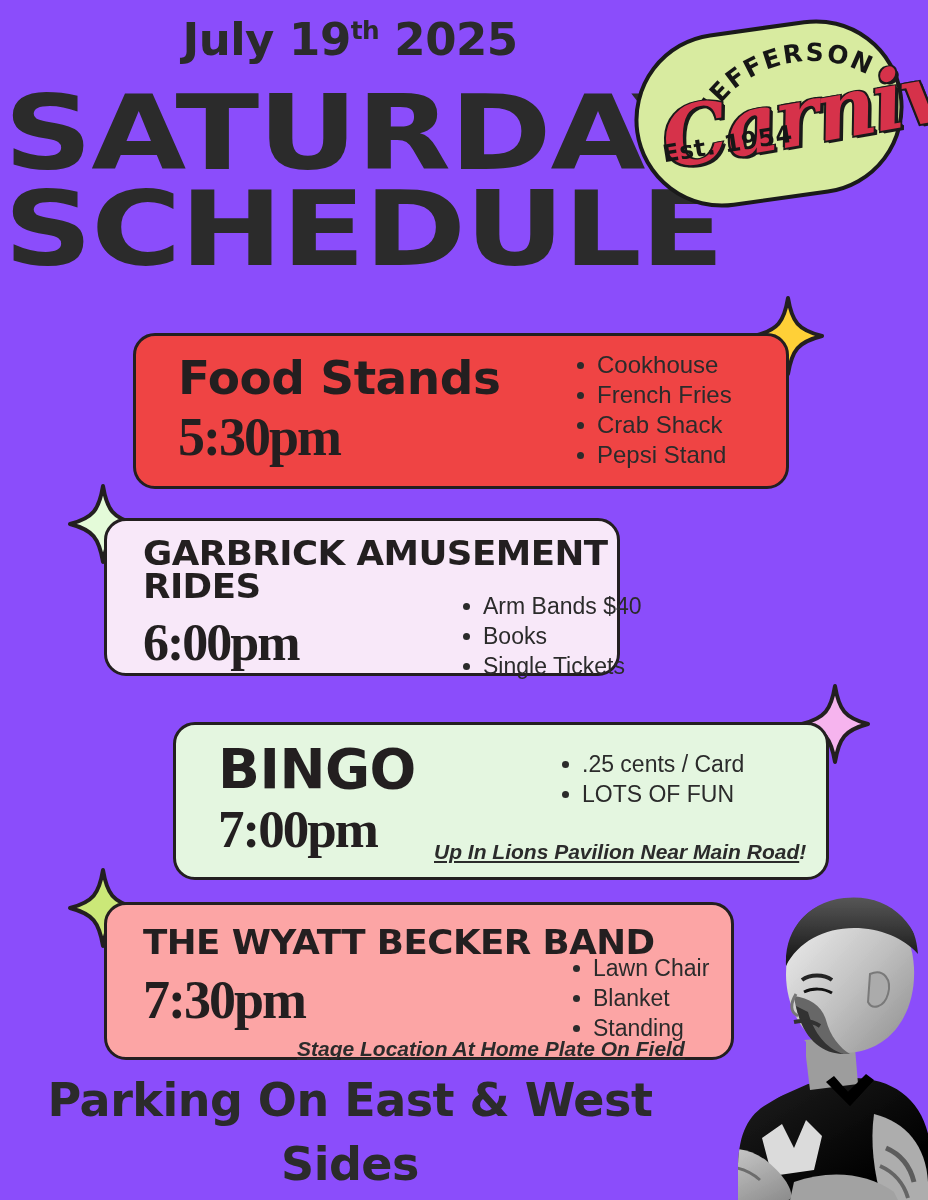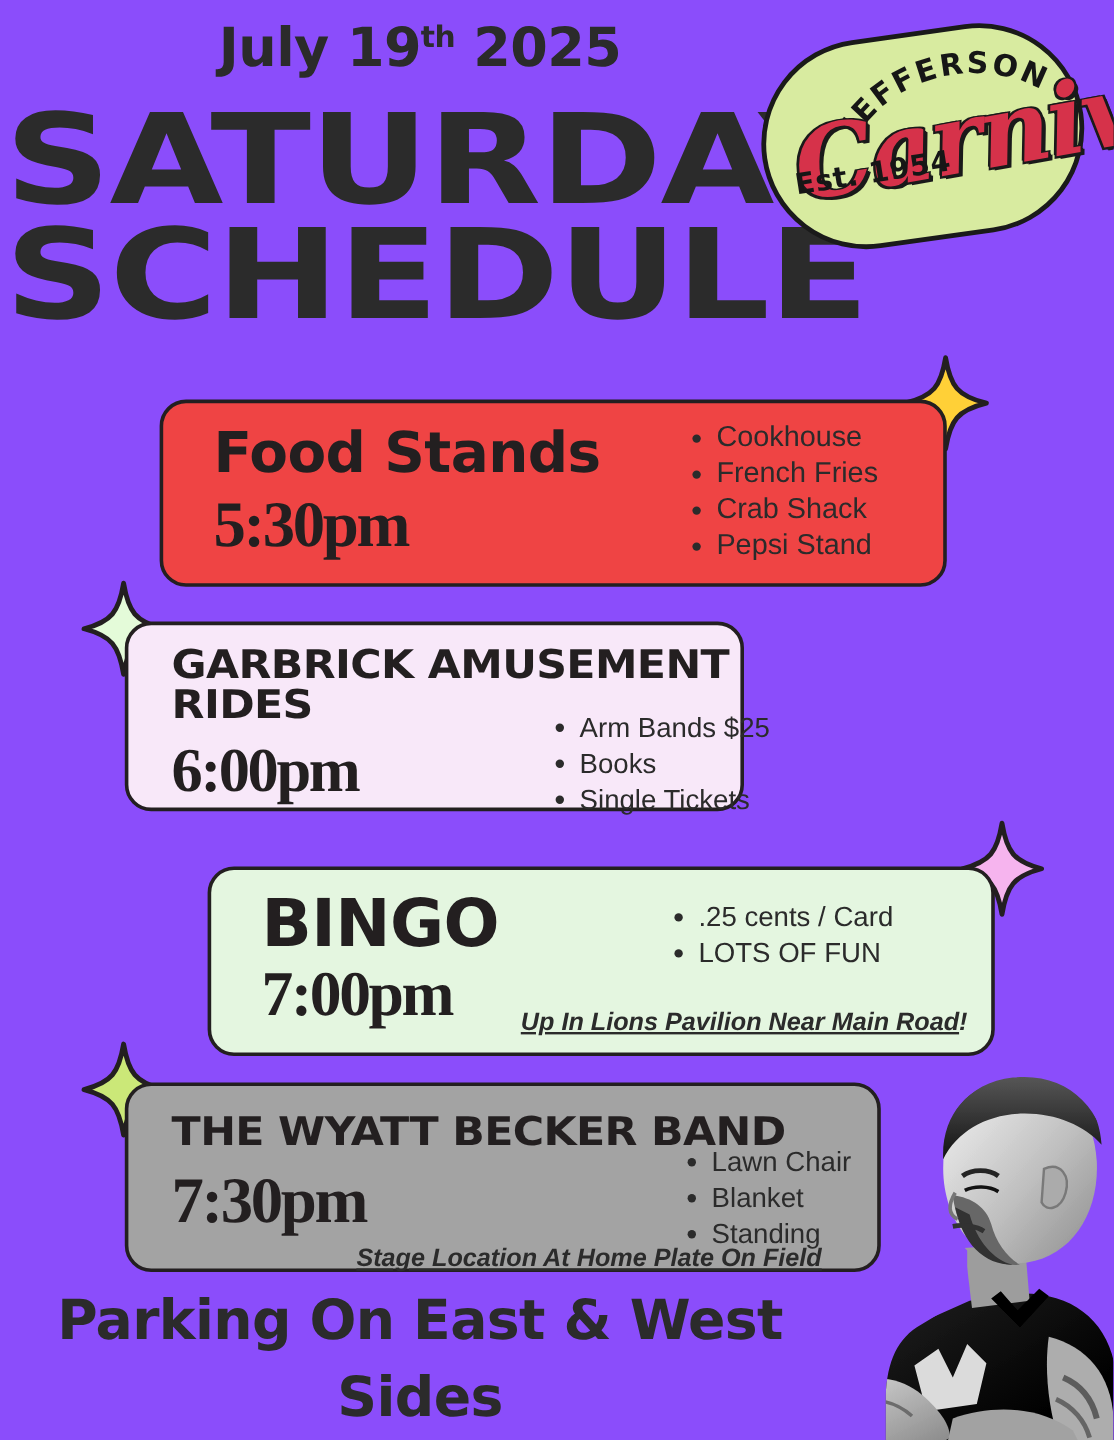--- a/index.html
+++ b/index.html
@@ -202,21 +202,21 @@
     background: #E4F6E0;
   }
   #card-bingo .title { left: 42px; top: 12px; font-size: 55px; }
   #card-bingo .time  { left: 42px; top: 74px; font-size: 53px; }
   #card-bingo ul     { left: 380px; top: 24px; font-size: 23px; line-height: 30px; }
   #card-bingo .note  { left: 258px; top: 115px; font-size: 21px; }
 
   
   #card-band {
     left: 104px; top: 902px; width: 630px; height: 158px;
-    background: #a3a3a3;
+    background: #fca5a5;
   }
   #card-band .title {
     left: 36px; top: 18px; font-size: 33px;
     transform: scaleX(1.08); transform-origin: left top;
   }
   #card-band .time  { left: 36px; top: 64px; font-size: 54px; }
   #card-band ul     { left: 460px; top: 48px; font-size: 23px; line-height: 30px; }
   #card-band .note  { left: 190px; top: 122px; font-size: 21px; margin-top: 10px; }
 
   
@@ -317,21 +317,21 @@
         <li>French Fries</li>
         <li>Crab Shack</li>
         <li>Pepsi Stand</li>
       </ul>
   </div>
 
   <div class="card" id="card-rides">
     <div class="title">GARBRICK AMUSEMENT RIDES</div>
     <div class="time">6:00pm</div>
     <ul>
-        <li>Arm Bands $25</li>
+        <li>Arm Bands $40</li>
         <li>Books</li>
         <li>Single Tickets</li>
       </ul>
   </div>
 
   <div class="card" id="card-bingo">
     <div class="title">BINGO</div>
     <div class="time">7:00pm</div>
     <ul>
         <li>.25 cents / Card</li>

